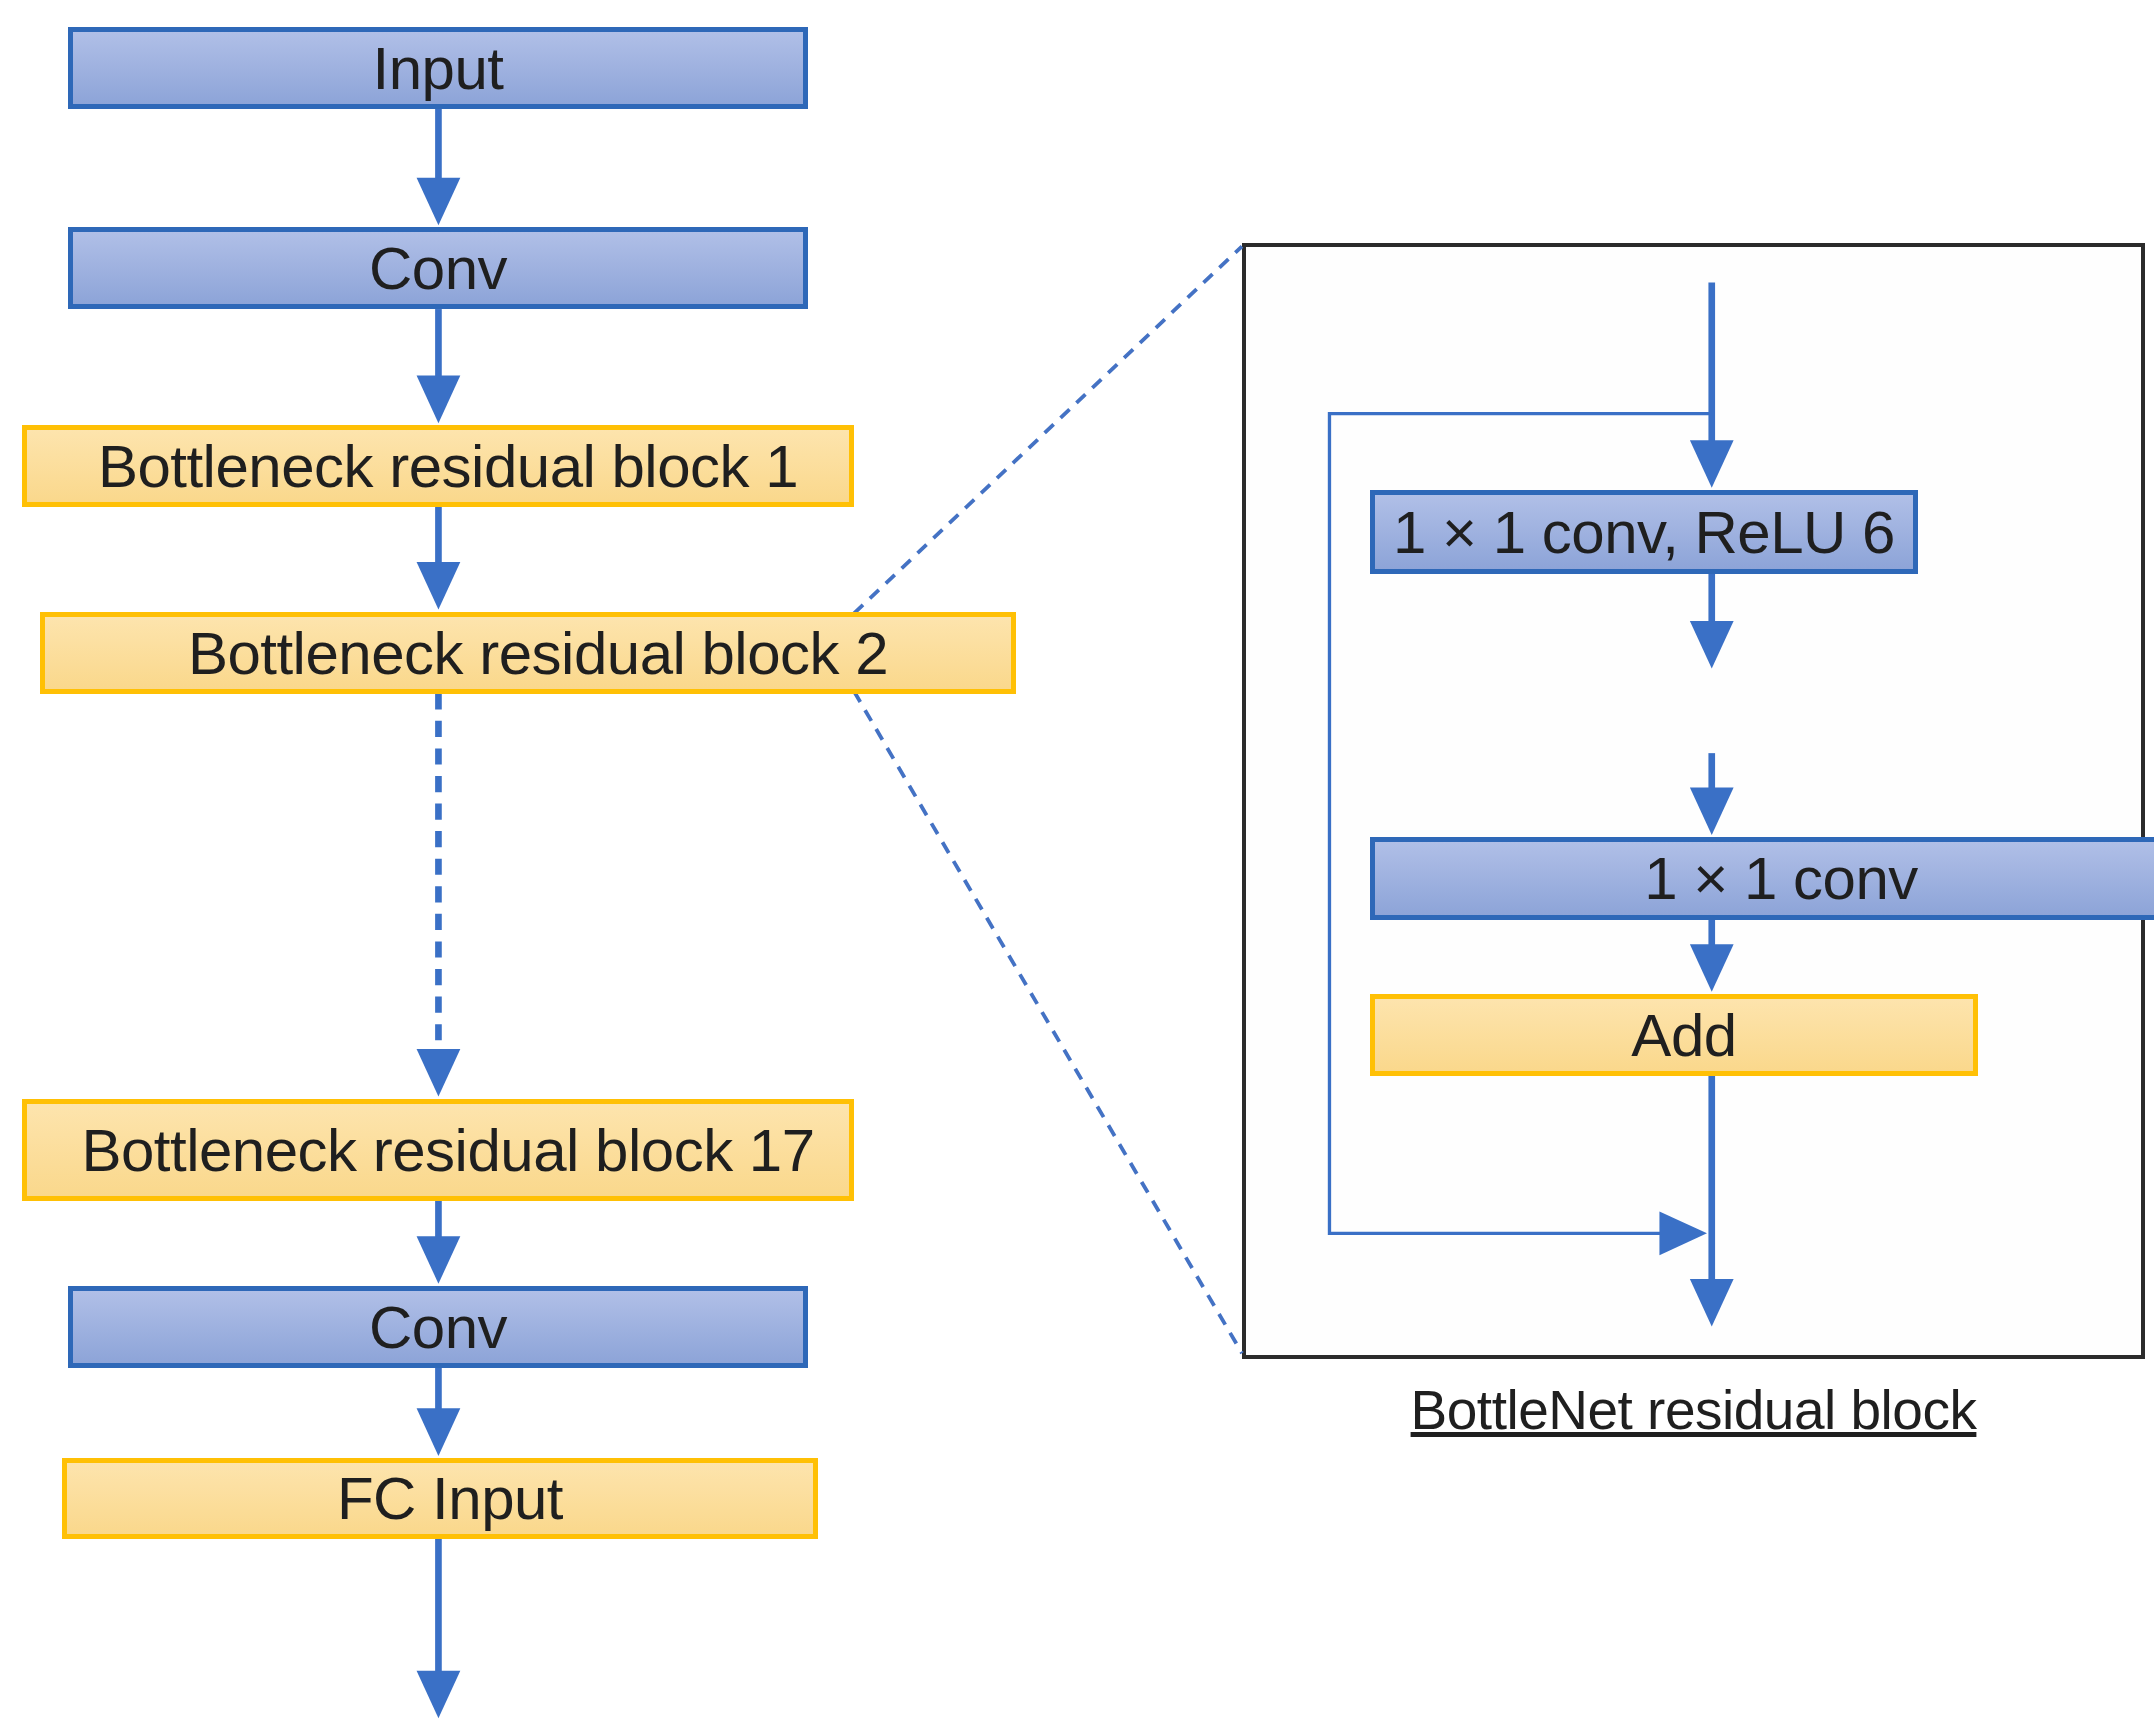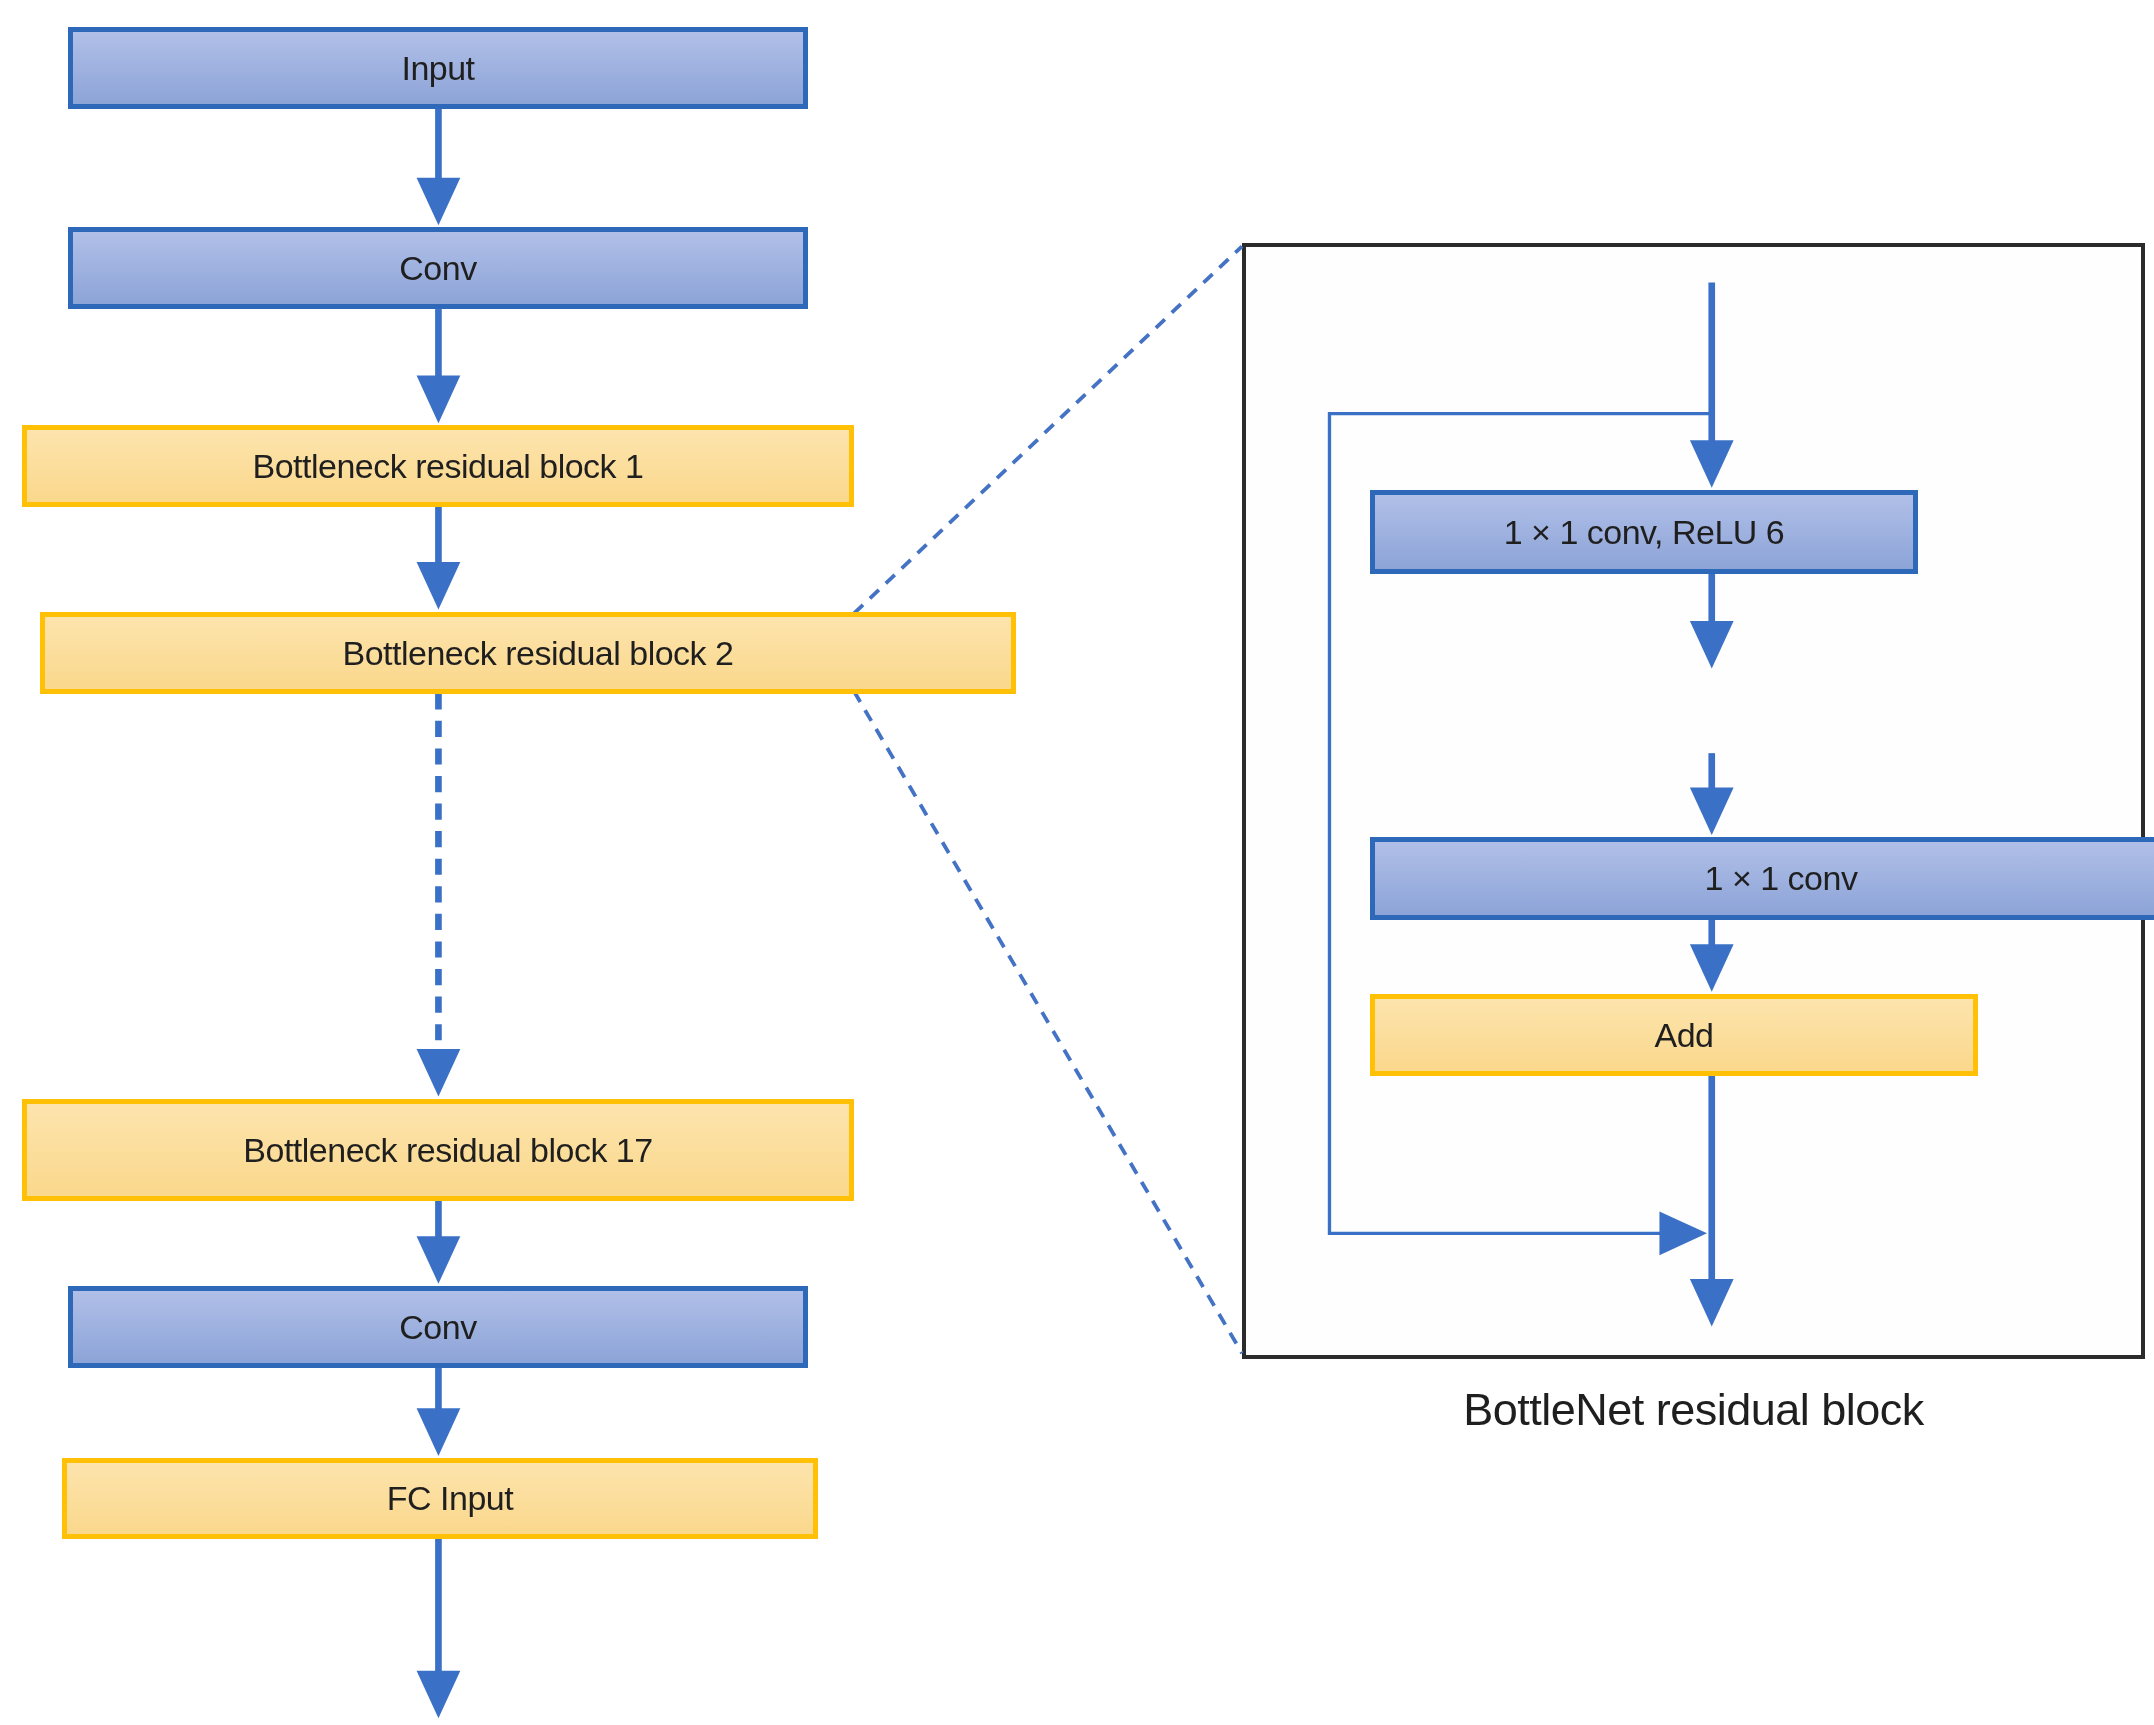--- a/index.html
+++ b/index.html
@@ -14,21 +14,21 @@
   .wire{stroke:var(--arrow,#3a70c6);fill:none;}
   .wire.main{stroke-width:7px;}
   .wire.thin{stroke-width:3.5px;}
   .wire.dashv{stroke-width:7px;stroke-dasharray:17 12;}
   .wire.callout{stroke:var(--callout-dash,#4472c4);stroke-width:4px;stroke-dasharray:13 10;}
   .head{fill:var(--arrow,#3a70c6);stroke:none;}
   .node{
     position:absolute;
     box-sizing:border-box;
     display:flex;align-items:center;justify-content:center;
-    font-size:34px;
+    font-size:60px;
     color:var(--text,#1f1f1f);
     letter-spacing:-0.5px;
     white-space:nowrap;
   }
   .node.blue{
     background:linear-gradient(180deg,var(--blue-fill-top,#b0bfe7) 0%,var(--blue-fill-bottom,#8da4d8) 100%);
     border:5.7px solid var(--blue-border,#2e68b8);
   }
   .node.orange{
     background:linear-gradient(180deg,var(--orange-fill-top,#fde4ad) 0%,var(--orange-fill-bottom,#fad88c) 100%);
@@ -39,24 +39,25 @@
     position:absolute;
     box-sizing:border-box;
     left:1242px;top:243px;width:903px;height:1116px;
     border:4.8px solid var(--detail-border,#2b2b2b);
     background:#fefefe;
   }
   .caption{
     position:absolute;
     left:1242px;top:1372px;width:903px;height:76px;
     display:flex;align-items:center;justify-content:center;
-    font-size:45px;
+    font-size:55px;
     color:var(--text,#1f1f1f);
     letter-spacing:-0.5px;
     white-space:nowrap;
+    text-decoration:underline;
   }
 </style>
 </head>
 <body>
 
 <div class="stage">
 
   <div class="detail-box"></div>
 
   <svg class="wires" viewBox="0 0 2265 1814" xmlns="http://www.w3.org/2000/svg">

